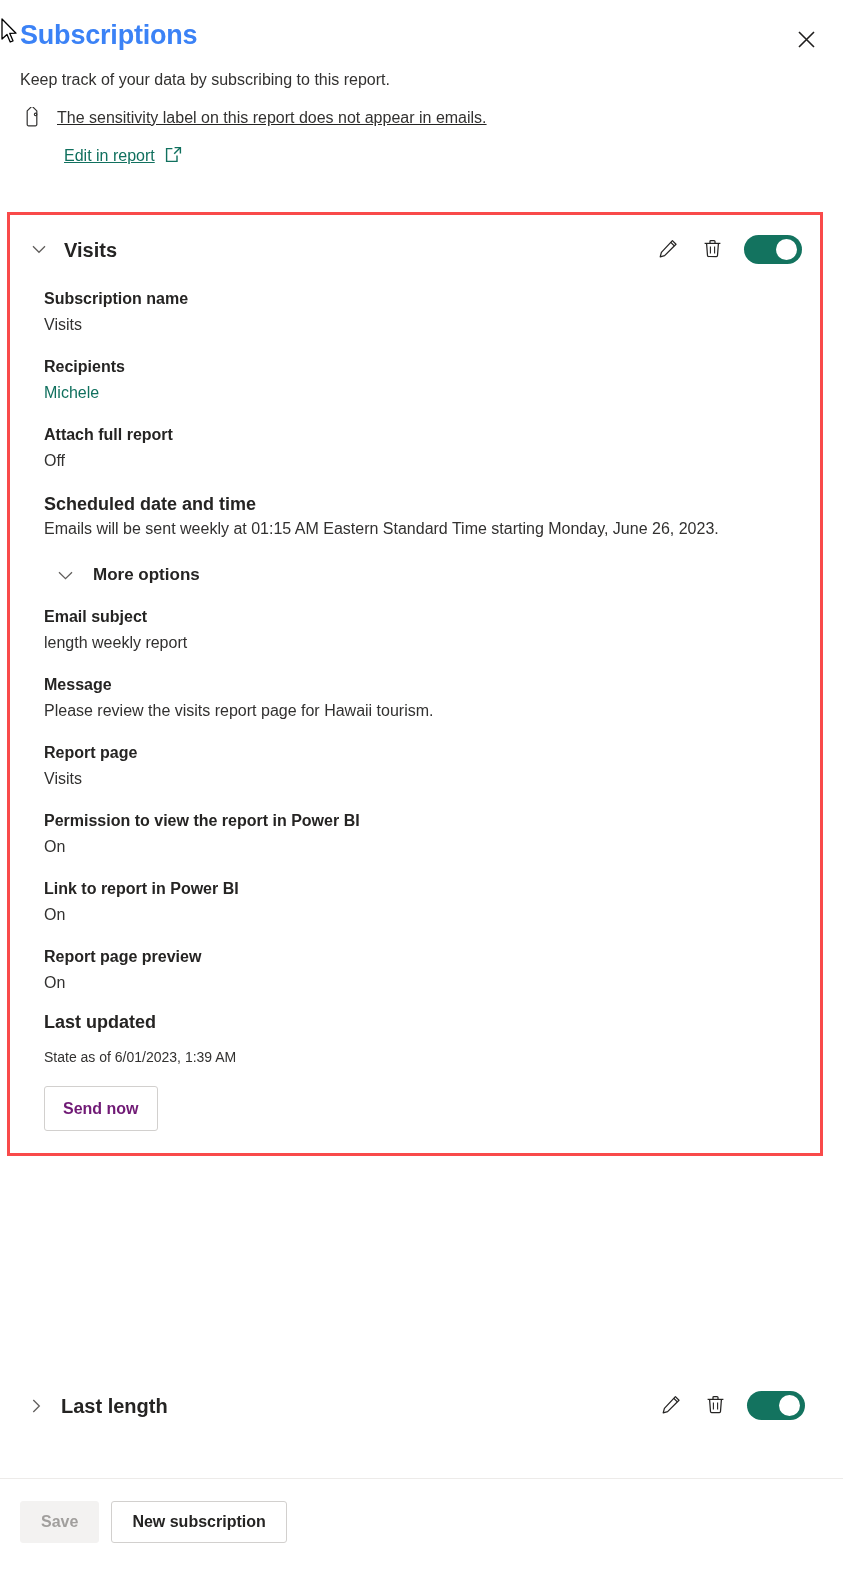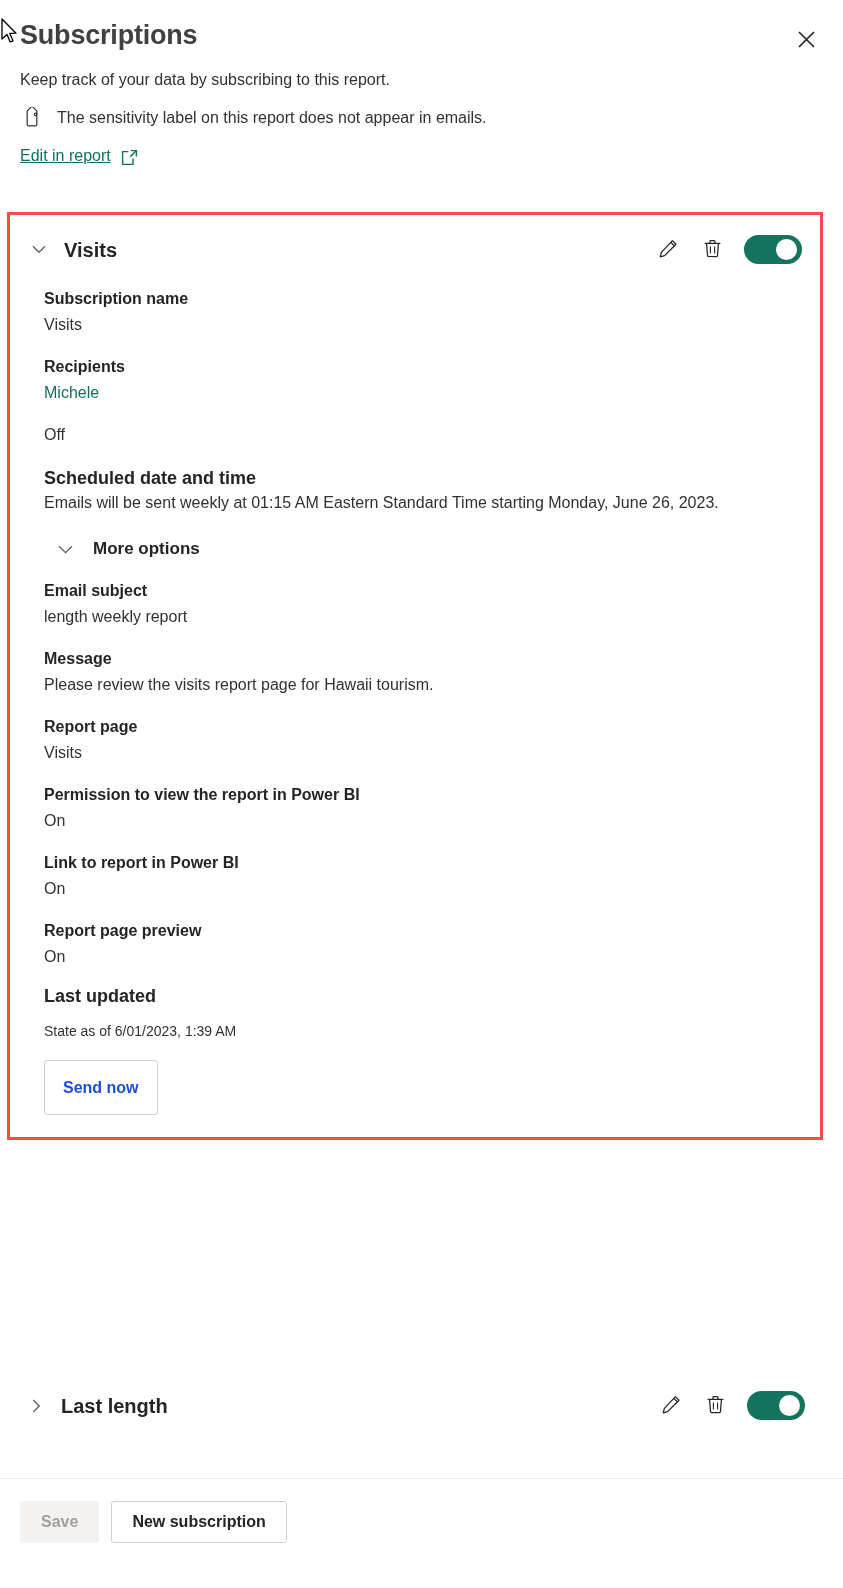--- a/index.html
+++ b/index.html
@@ -25,21 +25,21 @@
   .title-row {
     display: flex;
     align-items: flex-start;
     justify-content: space-between;
   }
   .panel-title {
     font-size: 27px;
     font-weight: 600;
     line-height: 34px;
     letter-spacing: -0.2px;
-    color: #404040;
+    color: #3b82f6;
     margin: 0;
   }
   .close-btn {
     width: 34px; height: 34px;
     display: flex; align-items: center; justify-content: center;
     background: none; border: none;
     cursor: pointer;
     color: #201f1e;
     margin-top: 4px;
   }
@@ -50,38 +50,40 @@
     line-height: 22px;
     color: #323130;
     margin: 13px 0 0 0;
   }
 
   .sensitivity-row {
     display: flex;
     align-items: center;
     gap: 13px;
     margin-top: 15px;
+    text-decoration: underline;
   }
   .sensitivity-icon {
     width: 24px; height: 24px;
     flex: 0 0 24px;
     display: flex; align-items: center; justify-content: center;
     color: #323130;
   }
   .sensitivity-text {
     font-size: 16px;
     line-height: 22px;
     color: #323130;
   }
 
   .edit-link-row {
     display: flex;
-    align-items: flex-end;
+    align-items: flex-start;
     gap: 9px;
     margin-top: 15px;
+    margin-left: 44px;
   }
   .edit-link {
     font-size: 16px;
     line-height: 22px;
     color: #10705e;
     text-decoration: underline;
     cursor: pointer;
   }
   .ext-link-icon {
     width: 19px; height: 19px;
@@ -196,29 +198,29 @@
     color: #252423;
   }
   .lu-value {
     font-size: 14px;
     line-height: 20px;
     color: #323130;
     margin-top: 13px;
   }
   .send-now-btn {
     margin-top: 19px;
-    height: 55px;
+    height: 45px;
     padding: 0 18px;
     background: #ffffff;
     border: 1px solid #d2d0ce;
     border-radius: 3px;
     font-family: "Liberation Sans", sans-serif;
     font-size: 16px;
     font-weight: 600;
-    color: #1d4ed8;
+    color: #701a75;
     cursor: pointer;
   }
   .collapsed-row {
     position: absolute;
     left: 7px;
     top: 1371px;
     width: 816px;
     display: flex;
     align-items: center;
     padding: 20px 18px;
@@ -346,20 +348,21 @@
       <div class="field-label">Subscription name</div>
       <div class="field-value">Visits</div>
     </div>
 
     <div class="field">
       <div class="field-label">Recipients</div>
       <div class="field-value link">Michele</div>
     </div>
 
     <div class="field">
+      <div class="field-label">Attach full report</div>
       <div class="field-value">Off</div>
     </div>
 
     <div class="field">
       <div class="field-label big">Scheduled date and time</div>
       <div class="field-value tight">Emails will be sent weekly at 01:15 AM Eastern Standard Time starting Monday, June 26, 2023.</div>
     </div>
 
     <div class="more-options">
       <span class="chev">

